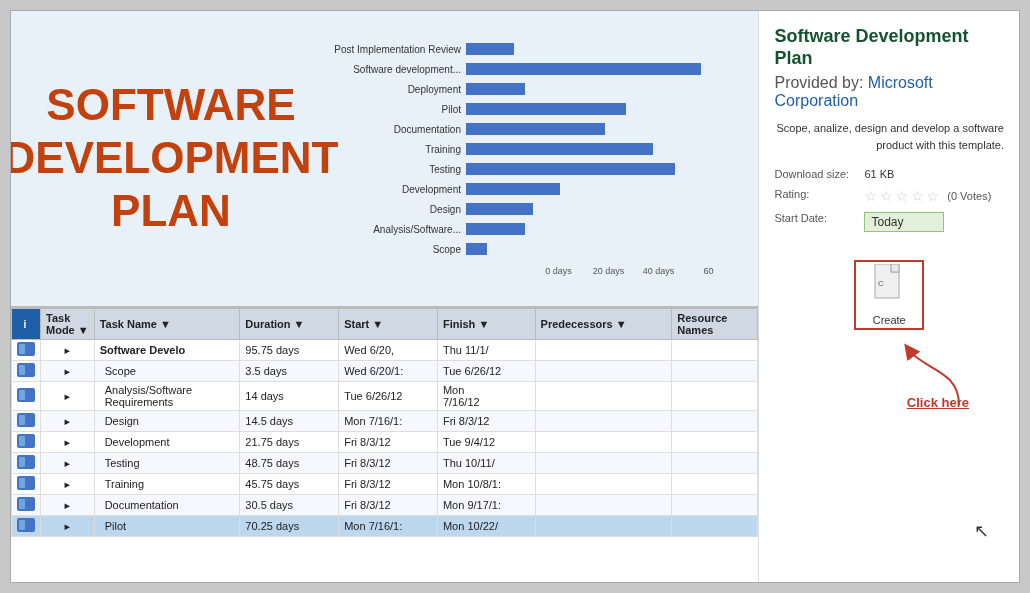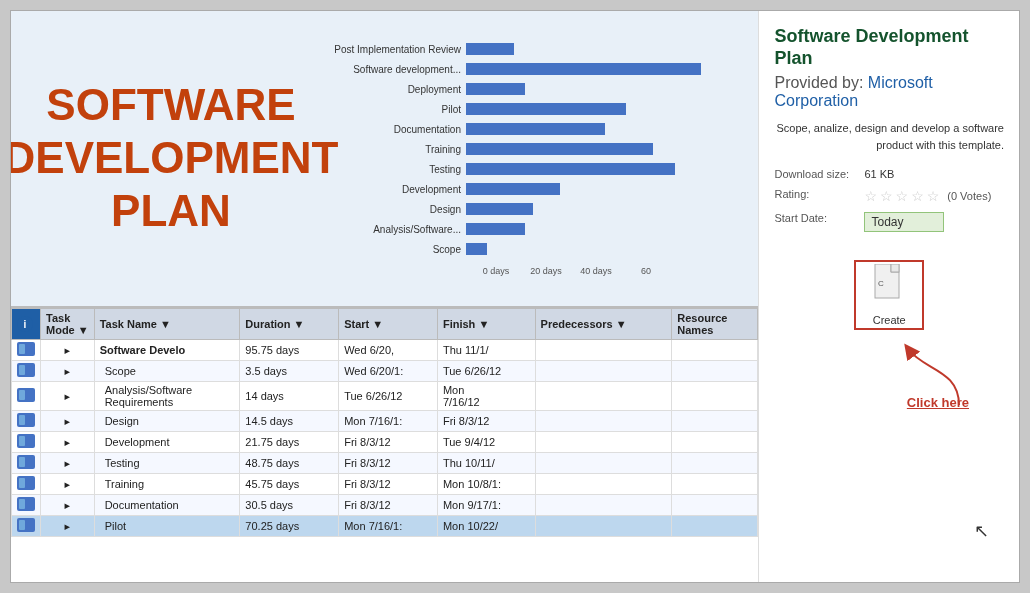--- a/index.html
+++ b/index.html
@@ -90,20 +90,21 @@
       background: #4472c4;
       position: absolute;
       left: 0;
     }
     .chart-axis {
       display: flex;
       margin-top: 5px;
       margin-left: 145px;
       font-size: 9px;
       color: #555;
+      justify-content: flex-end;
     }
     .axis-label {
       width: 50px;
       text-align: center;
     }
     
     .preview-table-area {
       flex: 1;
       background: white;
       border-top: 2px solid #bbb;

